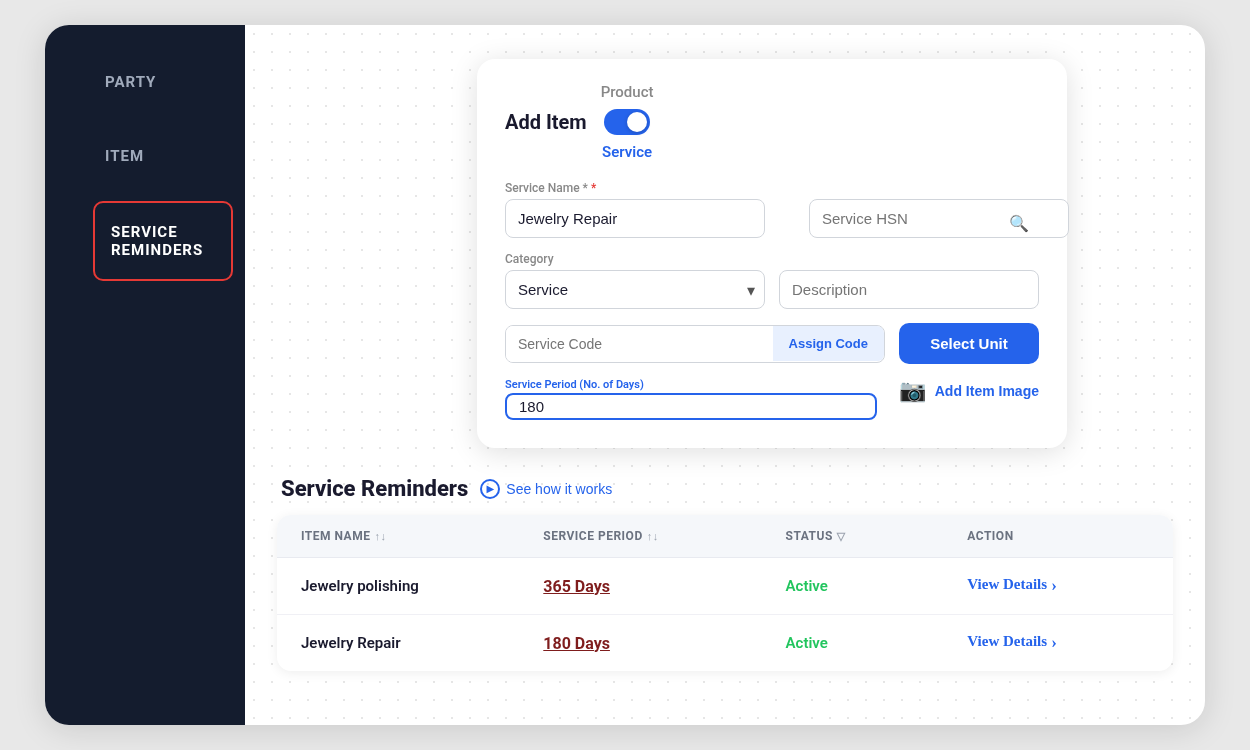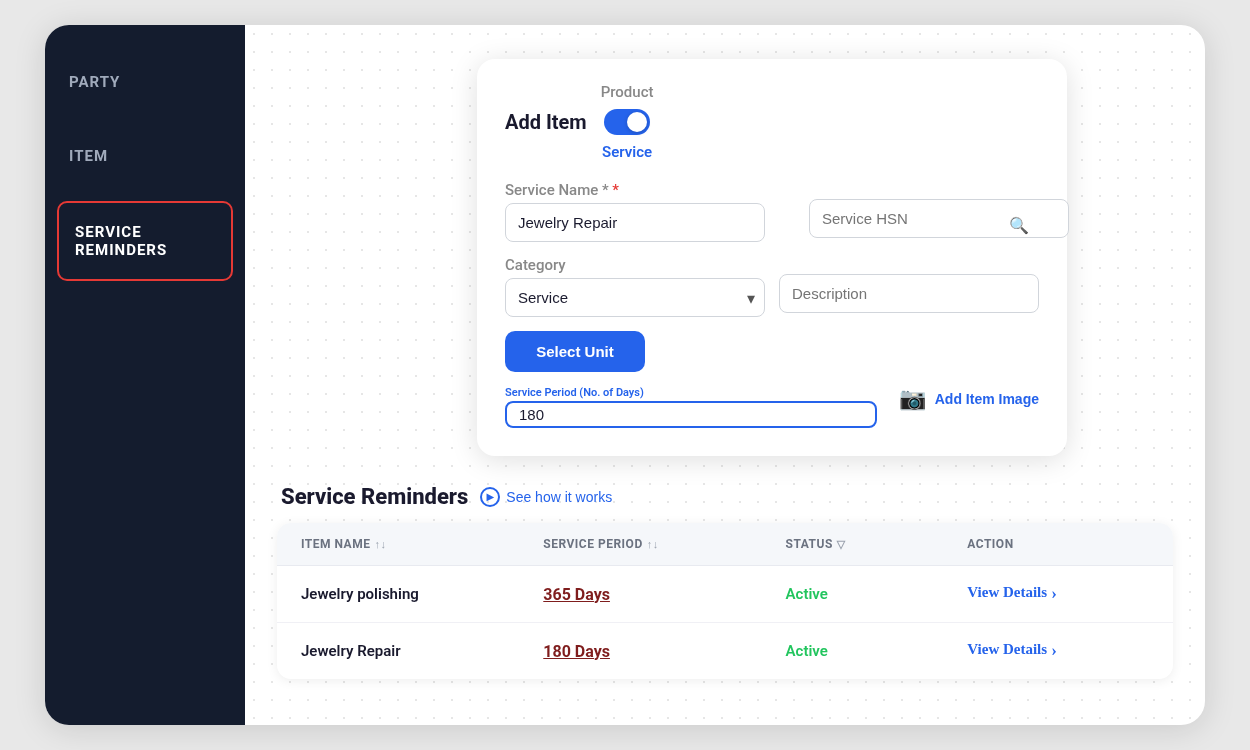--- a/index.html
+++ b/index.html
@@ -27,20 +27,21 @@
     }
 
     
     .sidebar {
       background: #141c2e;
       width: 200px;
       flex-shrink: 0;
       display: flex;
       flex-direction: column;
       padding-top: 20px;
+      padding-left: 36px;
     }
 
     .sidebar-item {
       color: #a0aabb;
       font-size: 15px;
       font-weight: 700;
       letter-spacing: 1px;
       padding: 28px 24px;
       cursor: pointer;
       text-transform: uppercase;
@@ -145,21 +146,21 @@
     }
 
     .form-group {
       flex: 1;
       display: flex;
       flex-direction: column;
       position: relative;
     }
 
     .form-label {
-      font-size: 15px;
+      font-size: 12px;
       color: #888;
       margin-bottom: 4px;
       font-weight: 500;
     }
 
     .form-label.required::after {
       content: ' *';
       color: #e53935;
     }
 
@@ -496,20 +497,24 @@
             <span class="select-arrow">▾</span>
           </div>
         </div>
         <div class="form-group">
           <div style="height:18px;"></div>
           <input class="form-input" type="text" placeholder="Description" style="">
         </div>
       </div>
 
       <div class="service-code-row">
+        <div class="service-code-box">
+          <input class="service-code-input" type="text" placeholder="Service Code" style="">
+          <button class="assign-code-btn">Assign Code</button>
+        </div>
         <button class="select-unit-btn">Select Unit</button>
       </div>
 
       <div class="service-period-row">
         <div class="period-group">
           <label class="period-label">Service Period (No. of Days)</label>
           <input class="period-input" type="text" value="180" style="">
         </div>
         <button class="add-image-btn">
           <span class="camera-icon">📷</span>

